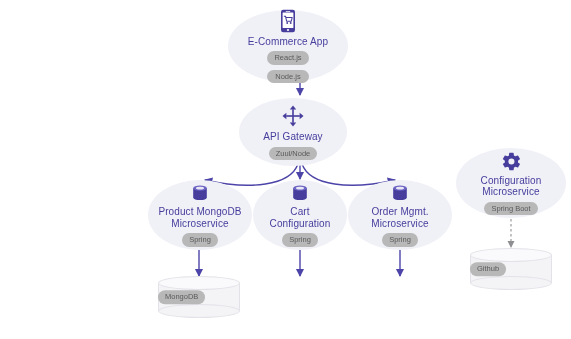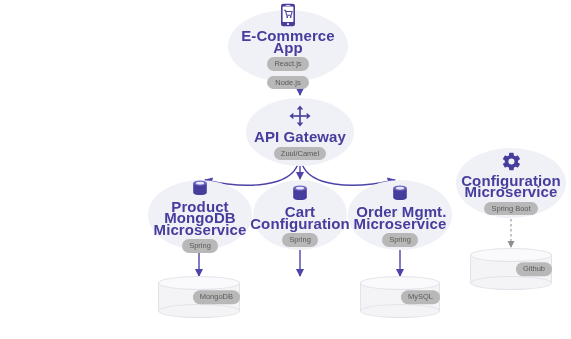--- a/index.html
+++ b/index.html
@@ -38,22 +38,22 @@
     border-radius: 50% / 50%;
     text-align: center;
   }
   .node .icon {
     display: block;
     line-height: 0;
     margin-bottom: 3px;
   }
   .node .title {
     color: #463d9c;
-    font-weight: bold;
-    font-size: 15px;
+    font-weight: normal;
+    font-size: 10px;
     line-height: 11.5px;
     letter-spacing: 0.1px;
     white-space: pre-line;
   }
   .badges {
     display: flex;
     flex-direction: column;
     gap: 5px;
     margin-top: 4px;
     justify-content: center;
@@ -100,27 +100,27 @@
     border: 1px solid #e2e2e8;
     border-radius: 50%;
     box-sizing: border-box;
   }
   .cyl-label {
     position: absolute;
     left: 0; right: 0;
     top: 50%;
     transform: translateY(-50%);
     display: flex;
-    justify-content: flex-end;
+    justify-content: flex-start;
     z-index: 3;
   }
 
   
   #node-ecommerce { left: 228px; top: 10px;  width: 120px; height: 72px; }
-  #node-gateway   { left: 246px; top: 98px;  width: 108px; height: 68px; }
+  #node-gateway   { left: 239px; top: 98px;  width: 108px; height: 68px; }
   #node-discovery { left: 32px;  top: 148px; width: 118px; height: 70px; }
   #node-config    { left: 456px; top: 148px; width: 110px; height: 70px; }
   #node-product   { left: 148px; top: 180px; width: 104px; height: 70px; }
   #node-cart      { left: 253px; top: 180px; width: 94px;  height: 70px; }
   #node-order     { left: 348px; top: 180px; width: 104px; height: 70px; text-align: right; }
 
   #db-mongodb { left: 158px; top: 276px; width: 82px; height: 42px; padding-left: 33px; }
   #db-redis   { left: 265px; top: 276px; width: 74px; height: 42px; }
   #db-mysql   { left: 360px; top: 276px; width: 80px; height: 42px; }
   #db-github  { left: 470px; top: 248px; width: 82px; height: 42px; }
@@ -184,21 +184,21 @@
           <path d="M12 22.5 L8.8 18.6 L15.2 18.6 Z"></path>
           <path d="M1.5 12 L5.4 8.8 L5.4 15.2 Z"></path>
           <path d="M22.5 12 L18.6 15.2 L18.6 8.8 Z"></path>
           <rect x="11.2" y="5.2" width="1.6" height="13.6"></rect>
           <rect x="5.2" y="11.2" width="13.6" height="1.6"></rect>
         </g>
       </svg>
     </span>
     <div class="title">API Gateway</div>
     <div class="badges">
-      <span class="badge">Zuul/Camel</span>
+      <span class="badge">Zuul/Node</span>
     </div>
   </div>
 
 
   <div class="node" id="node-config">
     <span class="icon">
       <svg width="21" height="21" viewBox="0 0 24 24">
         <path fill="#463d9c" d="M19.4 13a7.6 7.6 0 0 0 0-2l2.1-1.6a0.5 0.5 0 0 0 0.12-0.64l-2-3.46a0.5 0.5 0 0 0-0.6-0.22l-2.5 1a7.3 7.3 0 0 0-1.73-1l-0.38-2.65A0.5 0.5 0 0 0 13.9 2h-4a0.5 0.5 0 0 0-0.5 0.42L9.04 5.07a7.3 7.3 0 0 0-1.73 1l-2.5-1a0.5 0.5 0 0 0-0.6 0.22l-2 3.46a0.5 0.5 0 0 0 0.12 0.64L4.43 11a7.6 7.6 0 0 0 0 2l-2.1 1.6a0.5 0.5 0 0 0-0.12 0.64l2 3.46a0.5 0.5 0 0 0 0.6 0.22l2.5-1a7.3 7.3 0 0 0 1.73 1l0.38 2.65a0.5 0.5 0 0 0 0.5 0.43h4a0.5 0.5 0 0 0 0.5-0.42l0.38-2.65a7.3 7.3 0 0 0 1.73-1l2.5 1a0.5 0.5 0 0 0 0.6-0.22l2-3.46a0.5 0.5 0 0 0-0.12-0.64zM11.9 15.5a3.5 3.5 0 1 1 0-7 3.5 3.5 0 0 1 0 7z"></path>
       </svg>
     </span>
@@ -257,28 +257,20 @@
   <div class="cylinder" id="db-mongodb">
     <div class="cyl-body"></div>
     <div class="cyl-bottom"></div>
     <div class="cyl-top"></div>
     <div class="cyl-label">
       <span class="badge">MongoDB</span>
     </div>
   </div>
 
 
-  <div class="cylinder" id="db-mysql">
-    <div class="cyl-body"></div>
-    <div class="cyl-bottom"></div>
-    <div class="cyl-top"></div>
-    <div class="cyl-label">
-      <span class="badge">MySQL</span>
-    </div>
-  </div>
 
   <div class="cylinder" id="db-github">
     <div class="cyl-body"></div>
     <div class="cyl-bottom"></div>
     <div class="cyl-top"></div>
     <div class="cyl-label">
       <span class="badge">Github</span>
     </div>
   </div>
 

